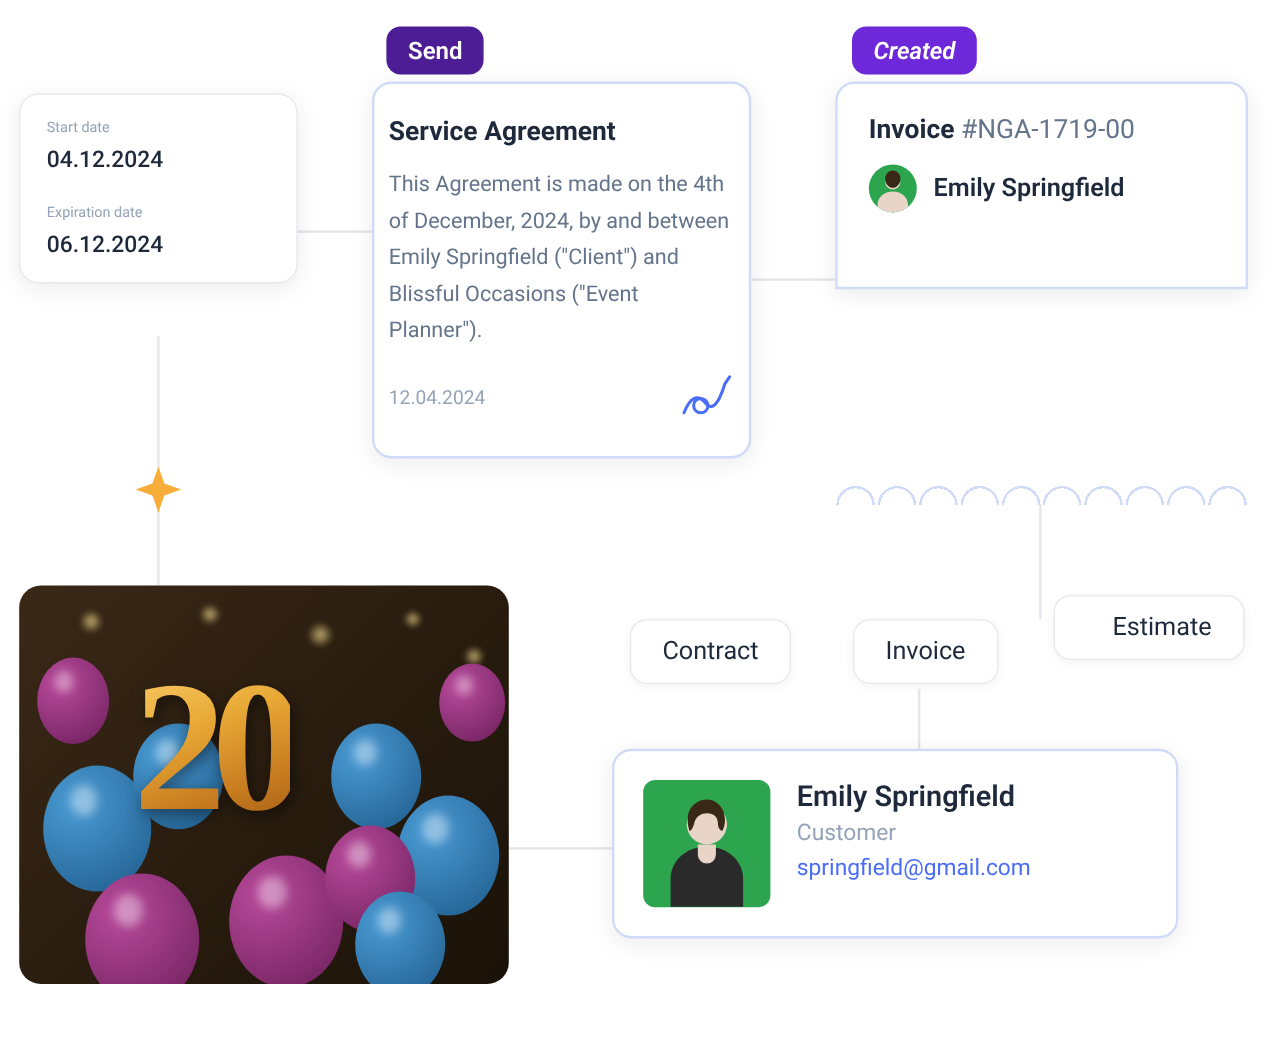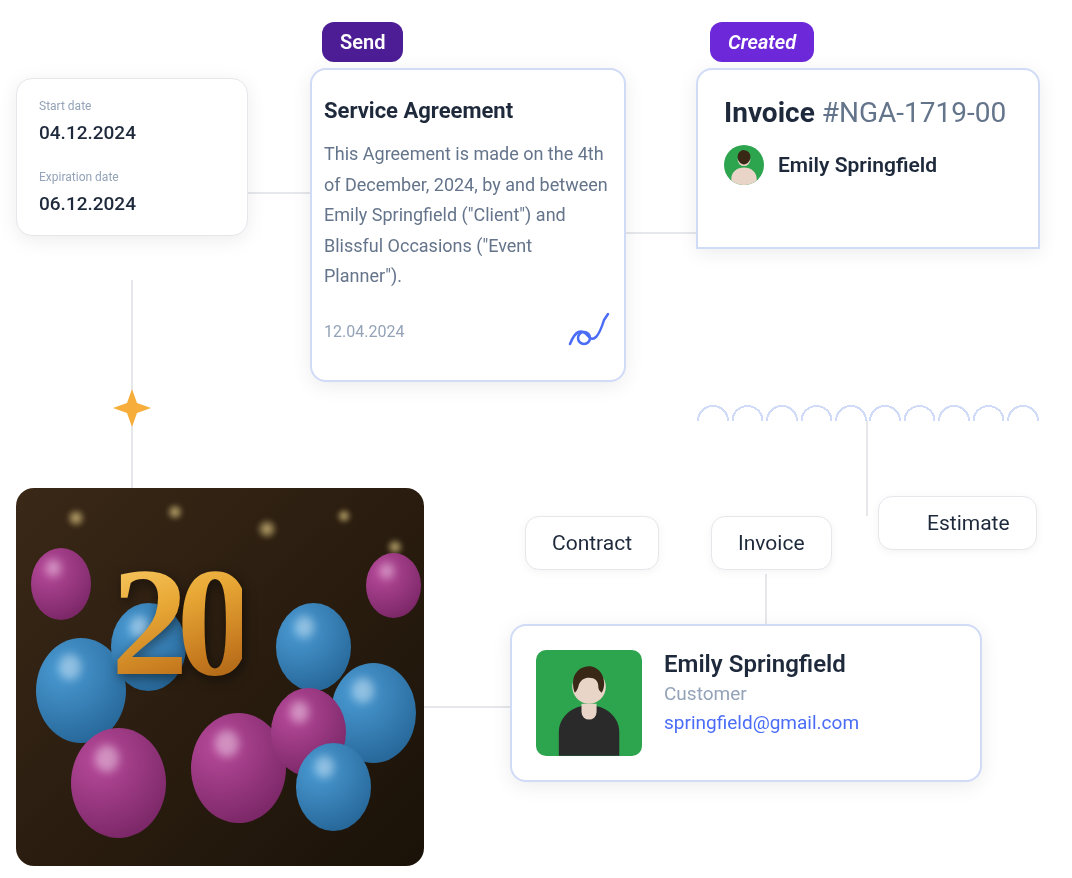--- a/index.html
+++ b/index.html
@@ -36,21 +36,21 @@
 
 
 .agreement-card { left: 310px; top: 68px; width: 316px; padding: 28px 12px; border: 2px solid #d0dbf7; }
 .agreement-title { color: #1e293b; font-size: 22px; font-weight: 700; margin-bottom: 16px; }
 .agreement-body { color: #64748b; font-size: 18px; line-height: 1.7; margin-bottom: 20px; }
 .agreement-footer { display: flex; justify-content: space-between; align-items: center; }
 .agreement-date { color: #94a3b8; font-size: 16px; }
 
 
 .invoice-card { left: 696px; top: 68px; width: 344px; padding: 26px 26px 40px; border: 2px solid #d0dbf7; border-radius: 16px 16px 0 0; }
-.invoice-header { font-size: 28px; color: #1e293b; margin-bottom: 16px; }
+.invoice-header { font-size: 22px; color: #1e293b; margin-bottom: 16px; }
 .invoice-header b { font-weight: 700; }
 .invoice-header .num { color: #64748b; }
 .invoice-person { display: flex; align-items: center; gap: 14px; margin-bottom: 22px; }
 .invoice-name { font-size: 21px; font-weight: 600; color: #1e293b; }
 .mini-table { border: 1px solid #e5e7eb; border-radius: 4px; overflow: hidden; }
 .mini-row { display: flex; border-bottom: 1px solid #e5e7eb; }
 .mini-row:last-child { border-bottom: none; }
 .mini-cell { border-right: 1px solid #e5e7eb; height: 34px; }
 .mini-cell:last-child { border-right: none; }
 .mini-amount { text-align: center; font-size: 21px; font-weight: 700; color: #1e293b; padding: 14px 0; }
@@ -68,21 +68,21 @@
 .scallop div {
   width: 34.4px;
   height: 24px;
   background: radial-gradient(circle at 50% 100%, transparent 14px, #d0dbf7 14px, #d0dbf7 16px, transparent 16px);
 }
 
 
 .spark { position: absolute; left: 111px; top: 387px; }
 
 
-.image-card { position: absolute; left: 16px; top: 488px; width: 408px; height: 378px; border-radius: 18px; overflow: hidden; background: linear-gradient(135deg, #3a2817 0%, #1a1208 100%); }
+.image-card { position: absolute; left: 16px; top: 488px; width: 408px; height: 332px; border-radius: 18px; overflow: hidden; background: linear-gradient(135deg, #3a2817 0%, #1a1208 100%); }
 .balloons { position: relative; width: 100%; height: 100%; }
 .balloon { position: absolute; border-radius: 50%; }
 .balloon::after { content: ''; position: absolute; top: 15%; left: 25%; width: 25%; height: 25%; background: rgba(255,255,255,0.4); border-radius: 50%; filter: blur(4px); }
 .b1 { left: 20px; top: 150px; width: 90px; height: 105px; background: radial-gradient(circle at 30% 30%, #4a9bd4, #1e5a8a); }
 .b2 { left: 95px; top: 115px; width: 75px; height: 88px; background: radial-gradient(circle at 30% 30%, #4a9bd4, #1e5a8a); }
 .b3 { left: 260px; top: 115px; width: 75px; height: 88px; background: radial-gradient(circle at 30% 30%, #4a9bd4, #1e5a8a); }
 .b4 { left: 315px; top: 175px; width: 85px; height: 100px; background: radial-gradient(circle at 30% 30%, #4a9bd4, #1e5a8a); }
 .b5 { left: 280px; top: 255px; width: 75px; height: 88px; background: radial-gradient(circle at 30% 30%, #4a9bd4, #1e5a8a); }
 .b6 { left: 55px; top: 240px; width: 95px; height: 110px; background: radial-gradient(circle at 30% 30%, #b84a9b, #6b1e5a); }
 .b7 { left: 175px; top: 225px; width: 95px; height: 110px; background: radial-gradient(circle at 30% 30%, #b84a9b, #6b1e5a); }

